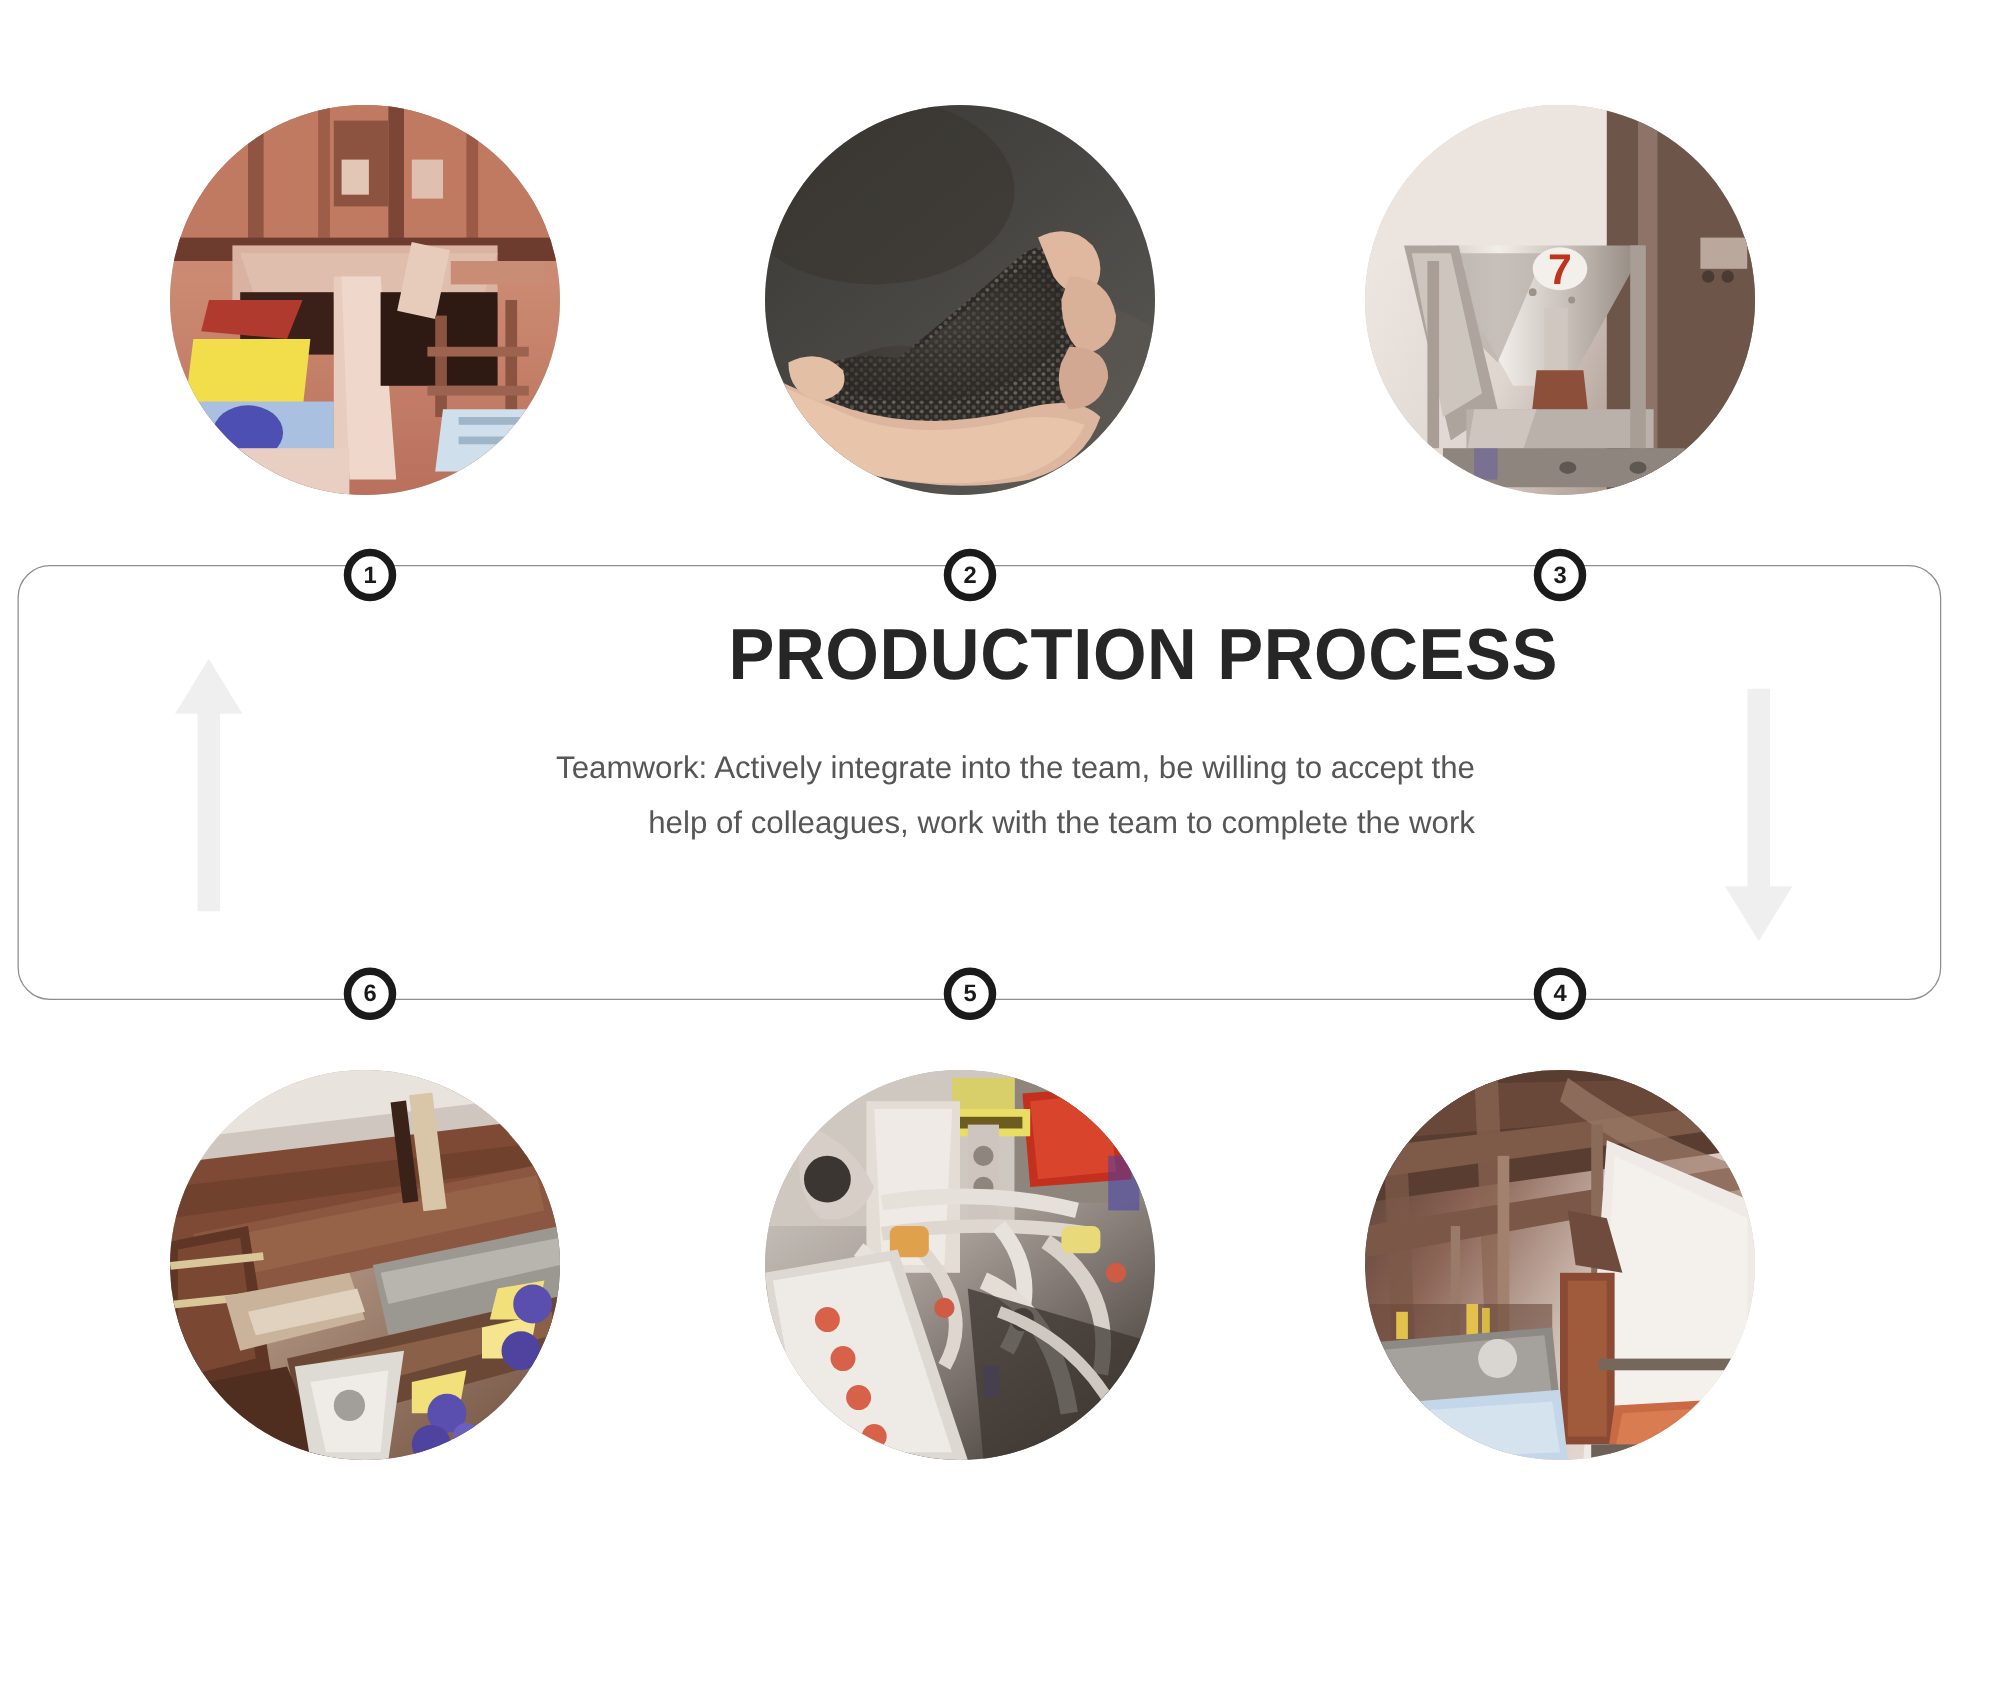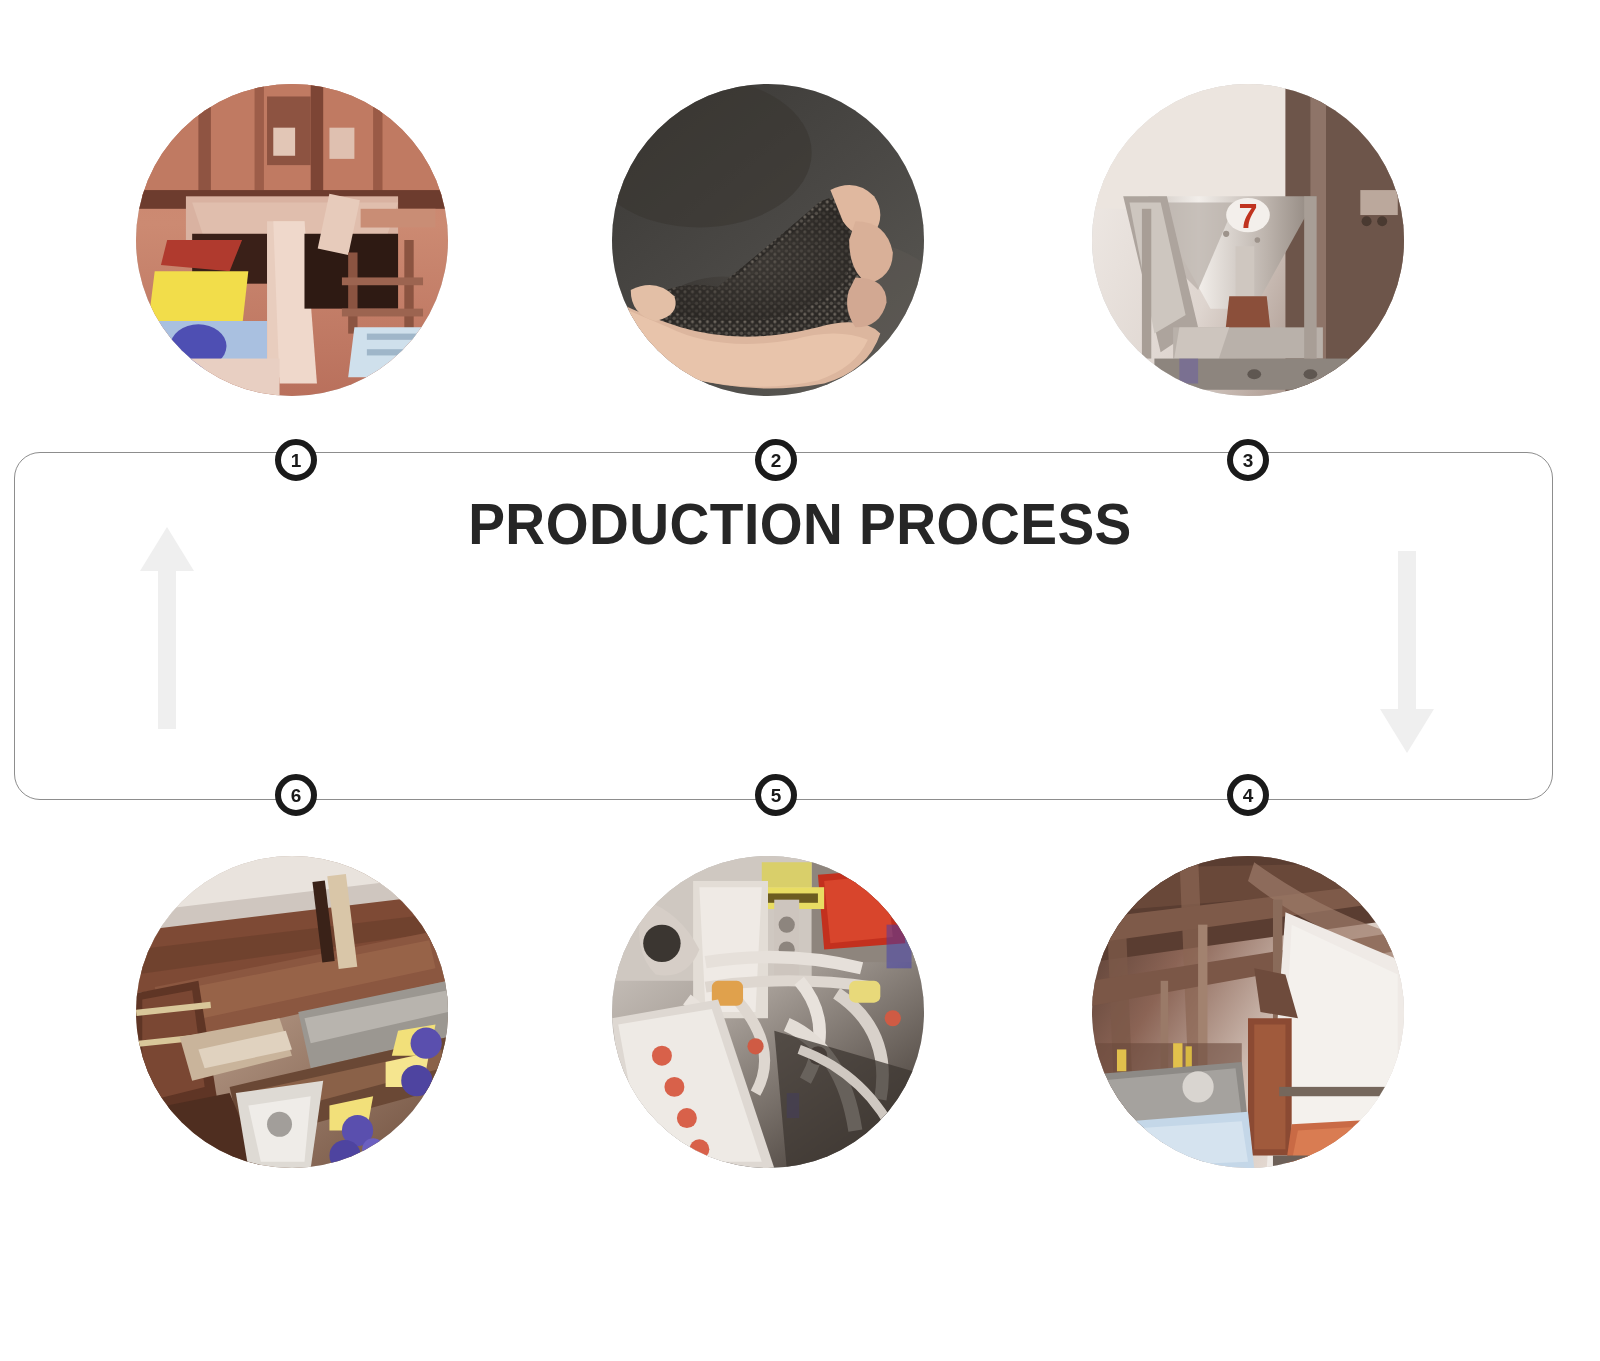--- a/index.html
+++ b/index.html
@@ -58,21 +58,21 @@
   .arrow-up-left   { left: 132px; top: 523px; }
   .arrow-down-right{ left: 1372px; top: 547px; }
   .side-arrow svg  { display: block; width: 100%; height: 100%; }
 
   
   .text-block {
     position: absolute;
     left: 330px;
     top: 494px;
     width: 940px;
-    text-align: center;
+    text-align: right;
   }
   .title {
     margin: 0;
     font-family: "Liberation Sans", sans-serif;
     font-size: 58px;
     font-weight: 700;
     letter-spacing: 0.5px;
     color: #262626;
     line-height: 1.05;
     transform: scaleX(0.95);
@@ -247,20 +247,21 @@
   </div>
 
   <div class="side-arrow arrow-down-right">
     <svg viewBox="0 0 70 210">
       <path d="M35 206 L62 162 L44 162 L44 4 L26 4 L26 162 L8 162 Z" fill="#efefef"></path>
     </svg>
   </div>
 
   <div class="text-block">
     <h1 class="title">PRODUCTION PROCESS</h1>
+    <p class="subtitle">Teamwork: Actively integrate into the team, be willing to accept the help of colleagues, work with the team to complete the work</p>
   </div>
 
   <div class="badge badge-top badge-x-left">
     <span>1</span>
   </div>
   <div class="badge badge-top badge-x-center">
     <span>2</span>
   </div>
   <div class="badge badge-top badge-x-right">
     <span>3</span>

